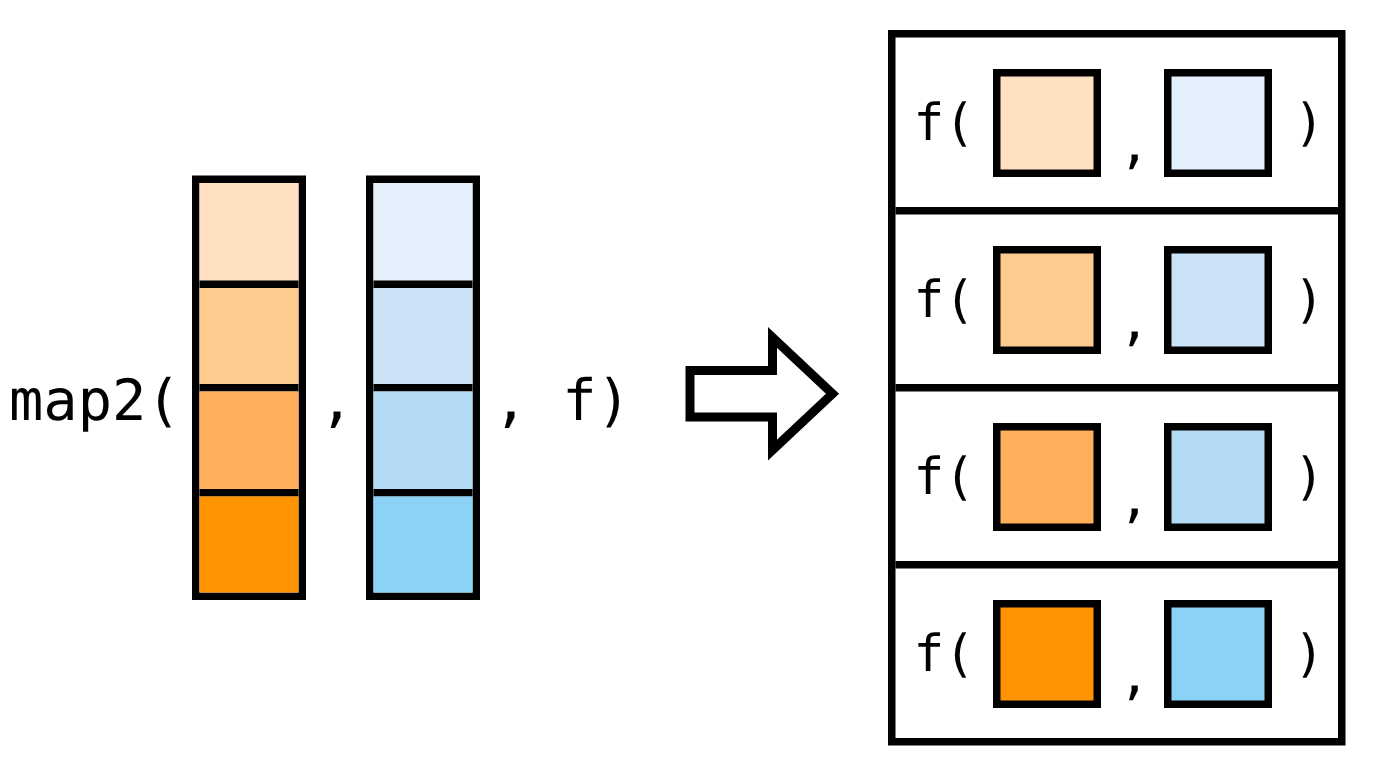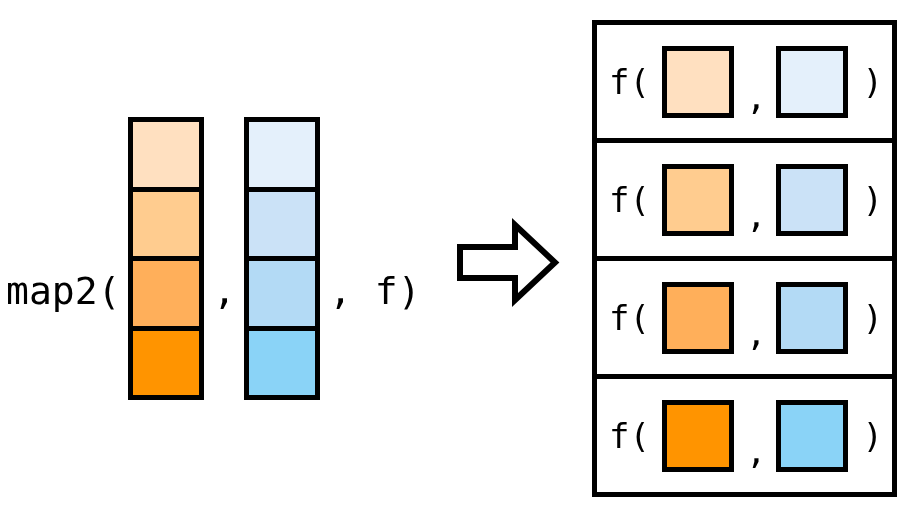--- a/index.html
+++ b/index.html
@@ -22,21 +22,20 @@
     height: 519px;
   }
 
   
   .code-text {
     position: absolute;
     font-family: "DejaVu Sans Mono", "Liberation Mono", monospace;
     color: #000000;
     white-space: pre;
     line-height: 1;
-    margin-top: 24px;
   }
 
   
   #map2-label {
     left: 6px;
     top: 248px;
     font-size: 38px;
   }
   #comma-between-cols {
     left: 213px;

